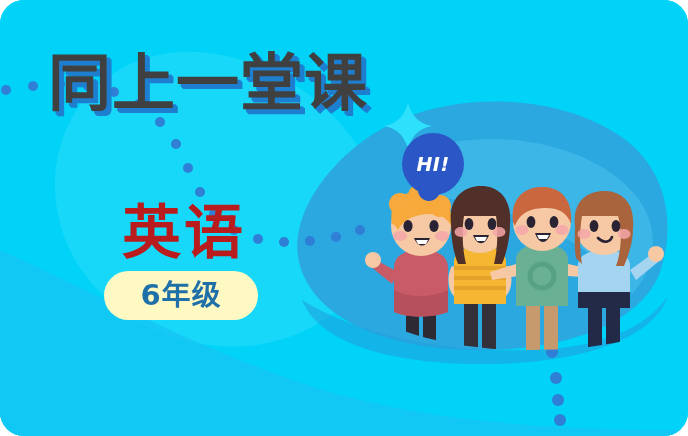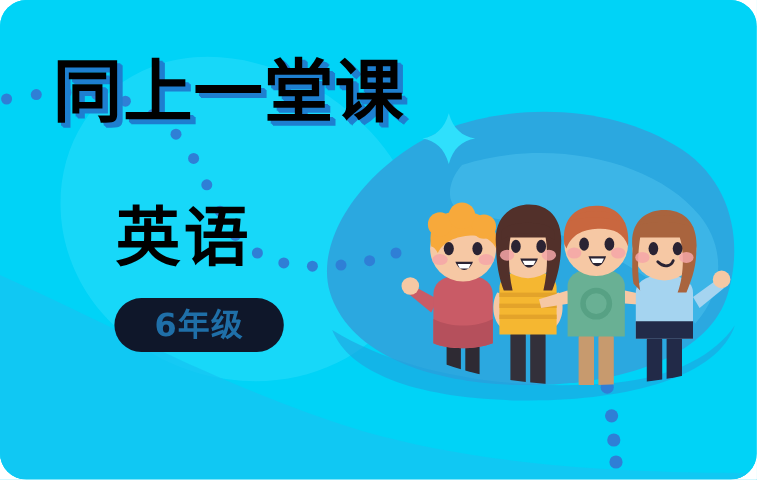--- a/index.html
+++ b/index.html
@@ -52,51 +52,51 @@
 
   .title-main {
     position: absolute;
     left: 48px;
     top: 52px;
     margin: 0;
     font-size: 63px;
     line-height: 1;
     font-weight: 700;
     letter-spacing: 1px;
-    color: #000000;
+    color: #404040;
     white-space: nowrap;
     text-shadow:
        3px 3px 0 #1E7FD0,
        4px 4px 0 #1E7FD0,
        5px 5px 0 #1E7FD0;
     font-family: "DejaVu Sans", "Liberation Sans", sans-serif;
   }
 
   .title-sub {
     position: absolute;
     left: 105px;
     top: 186px;
-    margin: 0;
+    margin: 17px;
     font-size: 59px;
     line-height: 1;
     font-weight: 700;
     letter-spacing: 3px;
-    color: #000000;
+    color: #b91c1c;
     white-space: nowrap;
     font-family: "DejaVu Sans", "Liberation Sans", sans-serif;
   }
 
   .grade-badge {
     position: absolute;
     left: 104px;
     top: 271px;
     width: 154px;
     height: 49px;
     border-radius: 25px;
-    background: #0f172a;
+    background: #fef9c3;
     display: flex;
     align-items: center;
     justify-content: center;
   }
   .grade-badge-label {
     font-size: 29px;
     font-weight: 700;
     letter-spacing: 1px;
     color: #1F6FA8;
     line-height: 1;
@@ -347,20 +347,23 @@
           <ellipse cx="234" cy="46" rx="4.4" ry="6" fill="#2A2333"></ellipse>
           <ellipse cx="256" cy="46" rx="4.4" ry="6" fill="#2A2333"></ellipse>
           <path d="M238,58 C 244,64 250,62 252,57" fill="none" stroke="#2A2333" stroke-width="2.6" stroke-linecap="round"></path>
         </g>
 
       </g>
     </svg>
   </div>
 
   <div class="bubbles">
+    <div class="bubble" id="bubble-hi">
+      <span class="bubble-label">HI!</span>
+    </div>
   </div>
 
   <div class="text-col">
     <h1 class="title-main">同上一堂课</h1>
 
     <h2 class="title-sub">英语</h2>
 
     <div class="grade-badge">
       <span class="grade-badge-label">6年级</span>
     </div>

